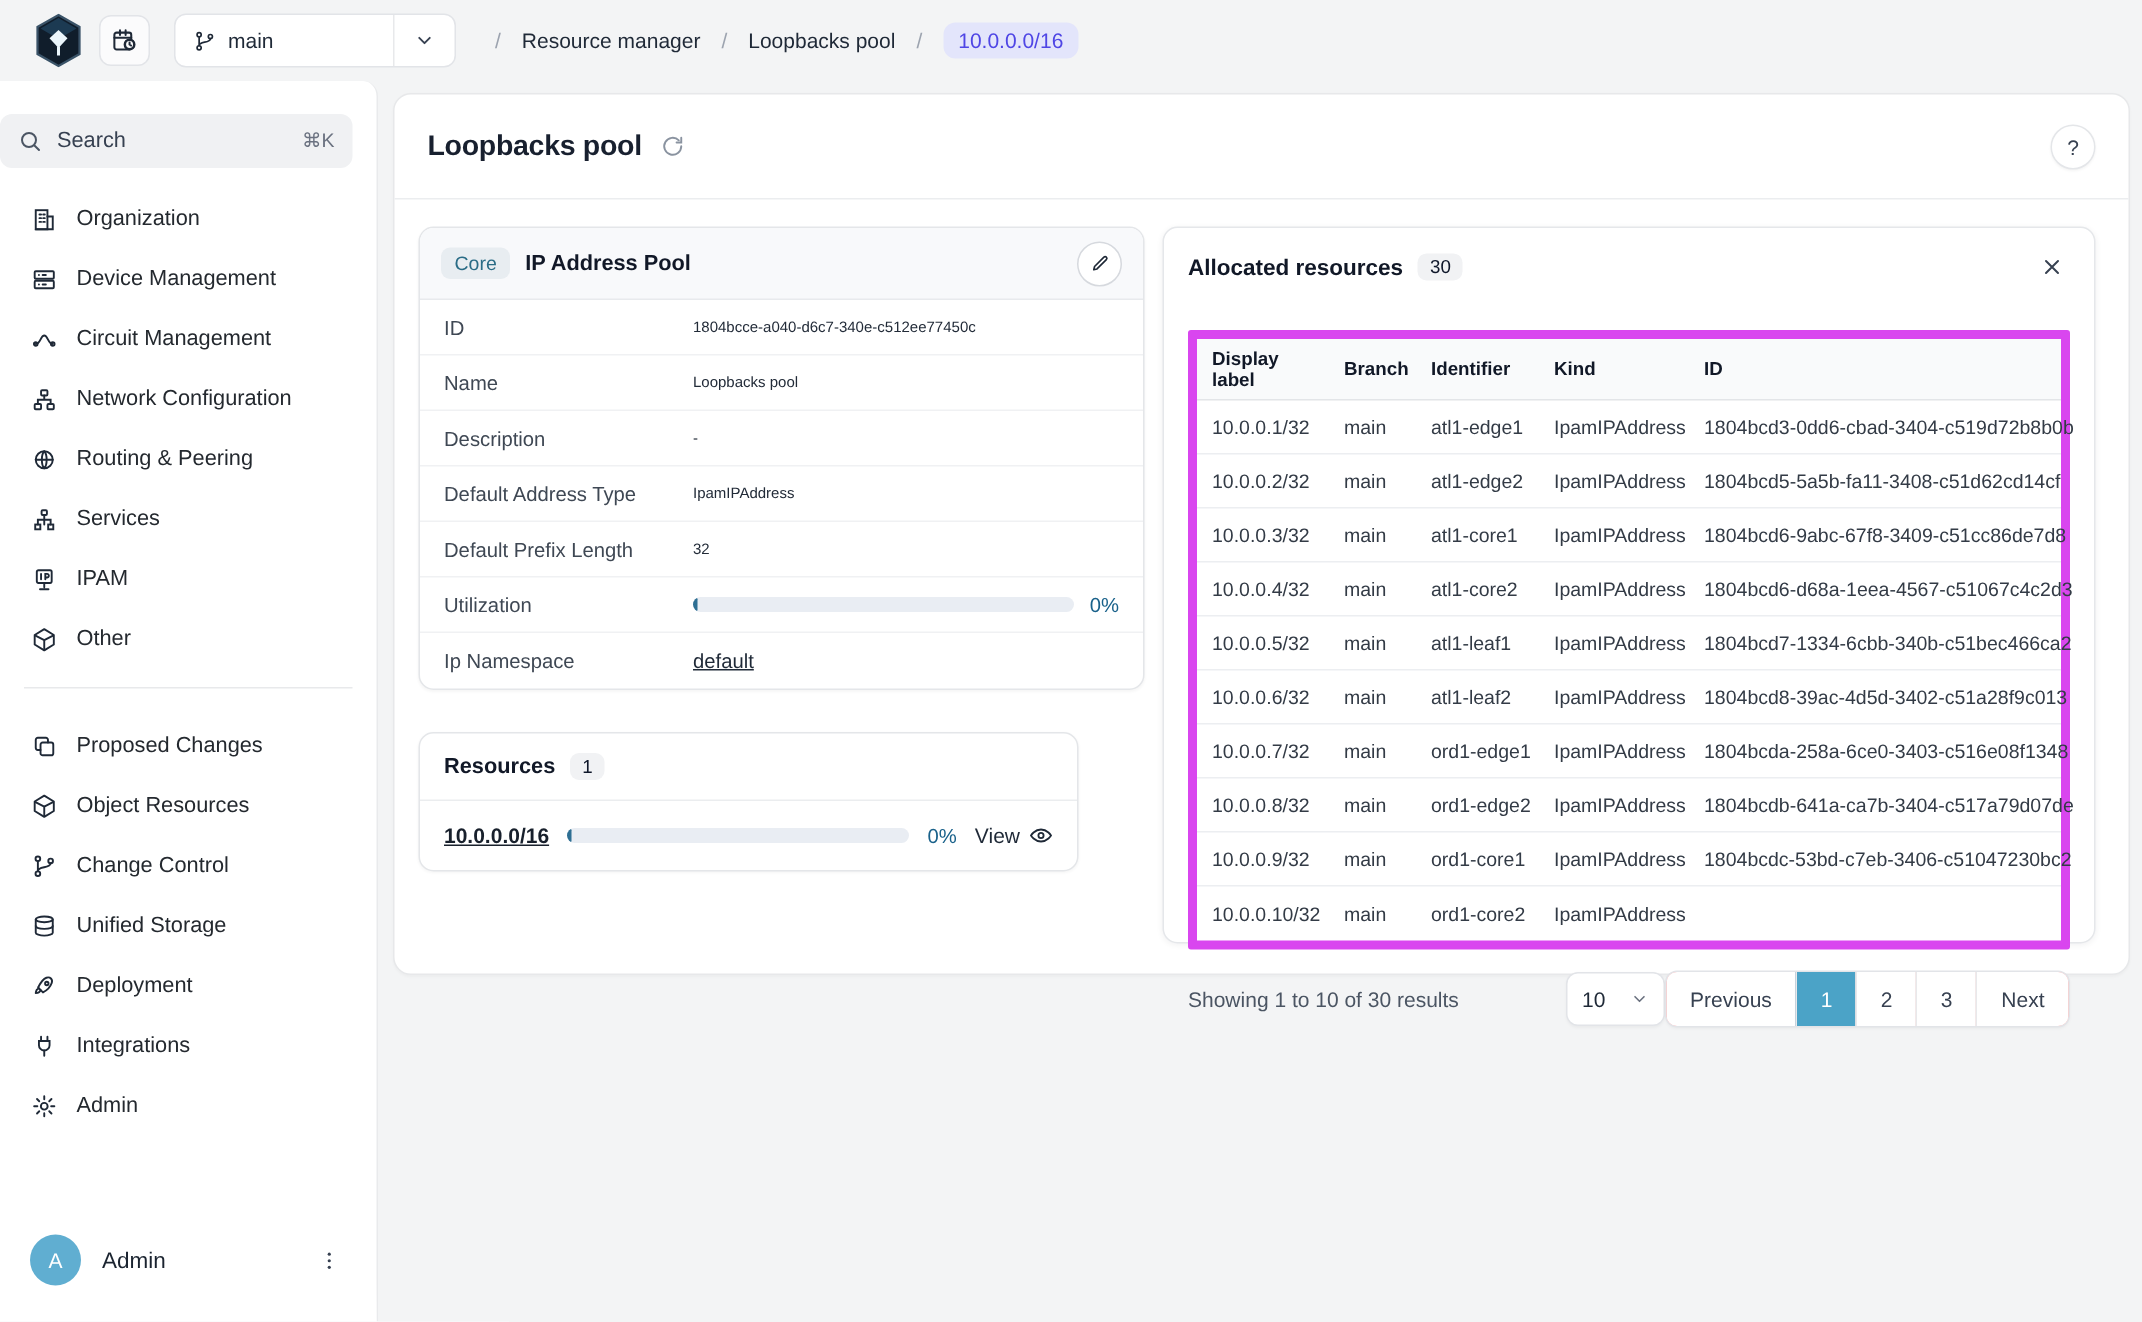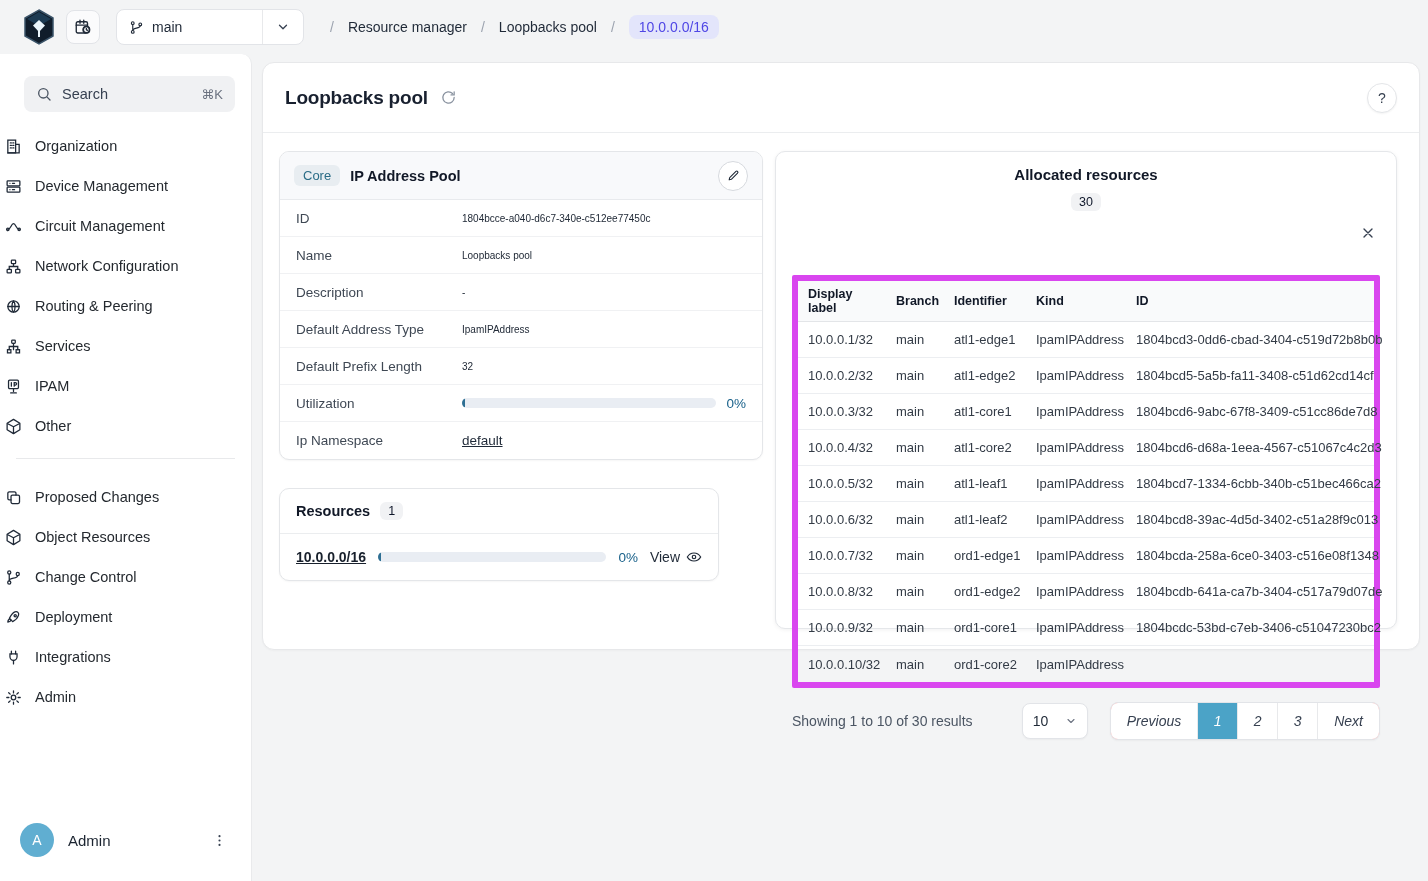--- a/index.html
+++ b/index.html
@@ -22,26 +22,26 @@
   .branch-select .b-chev { width:40px; display:flex; align-items:center; justify-content:center; color:#374151; }
   .crumbs { display:flex; align-items:center; gap:14px; margin-left:16px; font-size:14px; }
   .crumb-sep { color:#9ca3af; }
   .crumb-link { color:#1f2937; cursor:pointer; }
   .crumb-pill { background:var(--breadcrumb_pill_bg,#e3e5fb); color:var(--breadcrumb_pill_text,#4f46e5);
     padding:4px 10px; border-radius:8px; font-size:14px; cursor:default; }
 
   
   .sidebar { position:absolute; top:54px; left:0; width:252px; height:827px; background:#fff;
     border-right:1px solid #e9eaec; border-top-right-radius:10px; display:flex; flex-direction:column; }
-  .search-box { margin:22px 16px 8px 24px; height:36px; background:#f0f1f3; border-radius:8px;
+  .search-box { margin:22px 16px 8px 0; height:36px; background:#f0f1f3; border-radius:8px;
     display:flex; align-items:center; gap:10px; padding:0 12px; cursor:pointer; }
   .search-box .s-label { font-size:14.5px; color:#374151; }
   .search-box .s-kbd { margin-left:auto; font-size:13px; color:#6b7280; }
   .nav { margin-top:6px; }
-  .nav-item { height:40px; display:flex; align-items:center; gap:13px; padding:0 4px;
+  .nav-item { height:40px; display:flex; align-items:center; gap:13px; padding:0 20px;
     font-size:14.5px; color:#24292f; cursor:pointer; }
   .nav-item .ni-icon { color:#1f2937; width:18px; display:flex; justify-content:center; }
   .side-divider { height:1px; background:#e8e9eb; margin:12px 16px; }
   .user-row { margin-top:auto; display:flex; align-items:center; gap:14px; padding:16px 20px 24px 20px; }
   .avatar { width:34px; height:34px; border-radius:50%; background:var(--avatar_bg,#60aed1); color:#fff;
     display:flex; align-items:center; justify-content:center; font-size:14px; }
   .user-name { font-size:15px; color:#1b2430; }
   .kebab { margin-left:auto; color:#374151; cursor:pointer; padding:4px; }
 
   
@@ -79,42 +79,42 @@
   .res-head { display:flex; align-items:center; gap:10px; padding:13px 16px; border-bottom:1px solid #ebedef; }
   .res-title { font-size:14.5px; font-weight:700; color:#111827; }
   .count-badge { background:#f1f2f4; color:#0f172a; font-size:12.5px; padding:2px 8px; border-radius:6px; }
   .res-row { display:flex; align-items:center; gap:12px; padding:15px 16px; }
   .res-link { font-size:14px; font-weight:700; color:#18202c; text-decoration:underline; cursor:pointer; }
   .view-btn { display:flex; align-items:center; gap:6px; font-size:14px; color:#1f2937; cursor:pointer; }
 
   
   .alloc-card { position:absolute; left:512px; top:88px; width:622px; height:478px; background:#fff;
     border:1px solid #e5e7ea; border-radius:10px; box-shadow:0 1px 4px rgba(15,23,42,.06); padding:14px 16px; }
-  .alloc-head { display:flex; align-items:center; gap:10px;flex-direction:column; }
+  .alloc-head { display:flex; align-items:center; gap:10px; }
   .alloc-title { font-size:15px; font-weight:700; color:#111827; }
   .close-btn { margin-left:auto; color:#374151; cursor:pointer; padding:4px; }
   .table { margin-top:30px; border:6px solid #d946ef; border-radius:2px; font-size:13px; }
   .t-row { display:flex; align-items:center; min-height:36px; border-bottom:1px solid #eceef1; color:#333b46; }
   .t-row:last-child { border-bottom:none; }
   .t-head { background:#f9fafb; font-weight:700; color:#111827; font-size:12.5px; min-height:29px; border-bottom:1px solid #e3e5e8; }
   .t-cell { padding:6px 4px 6px 10px; }
   .c-display { width:88px; flex:none; }
   .c-branch  { width:58px; flex:none; }
   .c-ident   { width:82px; flex:none; }
   .c-kind    { width:100px; flex:none; }
   .c-id      { flex:1; min-width:0; white-space:nowrap; }
 
   .pager { display:flex; align-items:center; margin-top:14px; }
   .pager-summary { font-size:14px; color:#4b5563; }
   .page-size { margin-left:auto; width:66px; height:36px; border:1px solid #e2e4e8; border-radius:8px; background:#fff;
     box-shadow:0 1px 2px rgba(0,0,0,.04); display:flex; align-items:center; padding:0 10px; gap:8px;
     font-size:14px; color:#1f2937; cursor:pointer; }
   .page-size .ps-chev { margin-left:auto; color:#6b7280; }
-  .btn-group { margin-left:22px; display:flex; border:1px solid #e2e4e8; border-radius:8px; overflow:hidden;
-    background:#fca5a5; box-shadow:0 1px 2px rgba(0,0,0,.04);font-style:italic; }
+  .btn-group { margin-left:0; display:flex; border:1px solid #e2e4e8; border-radius:8px; overflow:hidden;
+    background:#fca5a5; box-shadow:0 1px 2px rgba(0,0,0,.04); }
   .pg-btn { height:36px; padding:0 16px; display:flex; align-items:center; justify-content:center;
     font-size:14px; color:#374151; border-left:1px solid #e8e9eb; cursor:pointer; background:#fff; }
   .pg-btn:first-child { border-left:none; }
   .pg-num { padding:0 15px; min-width:40px; }
   .pg-active { background:var(--accent,#4ba3c7); color:#fff; }
 </style>
 </head>
 <body>
 
 <div class="topbar">
@@ -279,20 +279,30 @@
     <div class="nav-item">
       <span class="ni-icon">
         <svg width="17" height="17" viewBox="0 0 24 24" fill="none" stroke="currentColor" stroke-width="1.8" stroke-linecap="round">
             <circle cx="6" cy="5" r="2.2"></circle>
             <circle cx="6" cy="19" r="2.2"></circle>
             <circle cx="18" cy="7" r="2.2"></circle>
             <path d="M6 7.2v9.6M18 9.2c0 5-12 2.6-12 7.4"></path>
           </svg>
       </span>
       <span>Change Control</span>
+    </div>
+    <div class="nav-item">
+      <span class="ni-icon">
+        <svg width="17" height="17" viewBox="0 0 24 24" fill="none" stroke="currentColor" stroke-width="1.8" stroke-linecap="round">
+            <ellipse cx="12" cy="5.5" rx="8" ry="2.7"></ellipse>
+            <path d="M4 5.5V18c0 1.5 3.6 2.8 8 2.8s8-1.3 8-2.8V5.5"></path>
+            <path d="M4 11.8c0 1.5 3.6 2.7 8 2.7s8-1.2 8-2.7"></path>
+          </svg>
+      </span>
+      <span>Unified Storage</span>
     </div>
     <div class="nav-item">
       <span class="ni-icon">
         <svg width="17" height="17" viewBox="0 0 24 24" fill="none" stroke="currentColor" stroke-width="1.8" stroke-linecap="round" stroke-linejoin="round">
             <path d="M14 4c3.5-1.3 6.3 1.5 5 5-1.3 3.8-4.2 6.8-8.2 8.8l-4.6-4.6C8.2 9.2 10.2 5.4 14 4z"></path>
             <circle cx="14.4" cy="9.4" r="1.6"></circle>
             <path d="M7 14c-1.8.4-2.8 2-3 4.5 2.5-.2 4.1-1.2 4.5-3"></path>
           </svg>
       </span>
       <span>Deployment</span>

